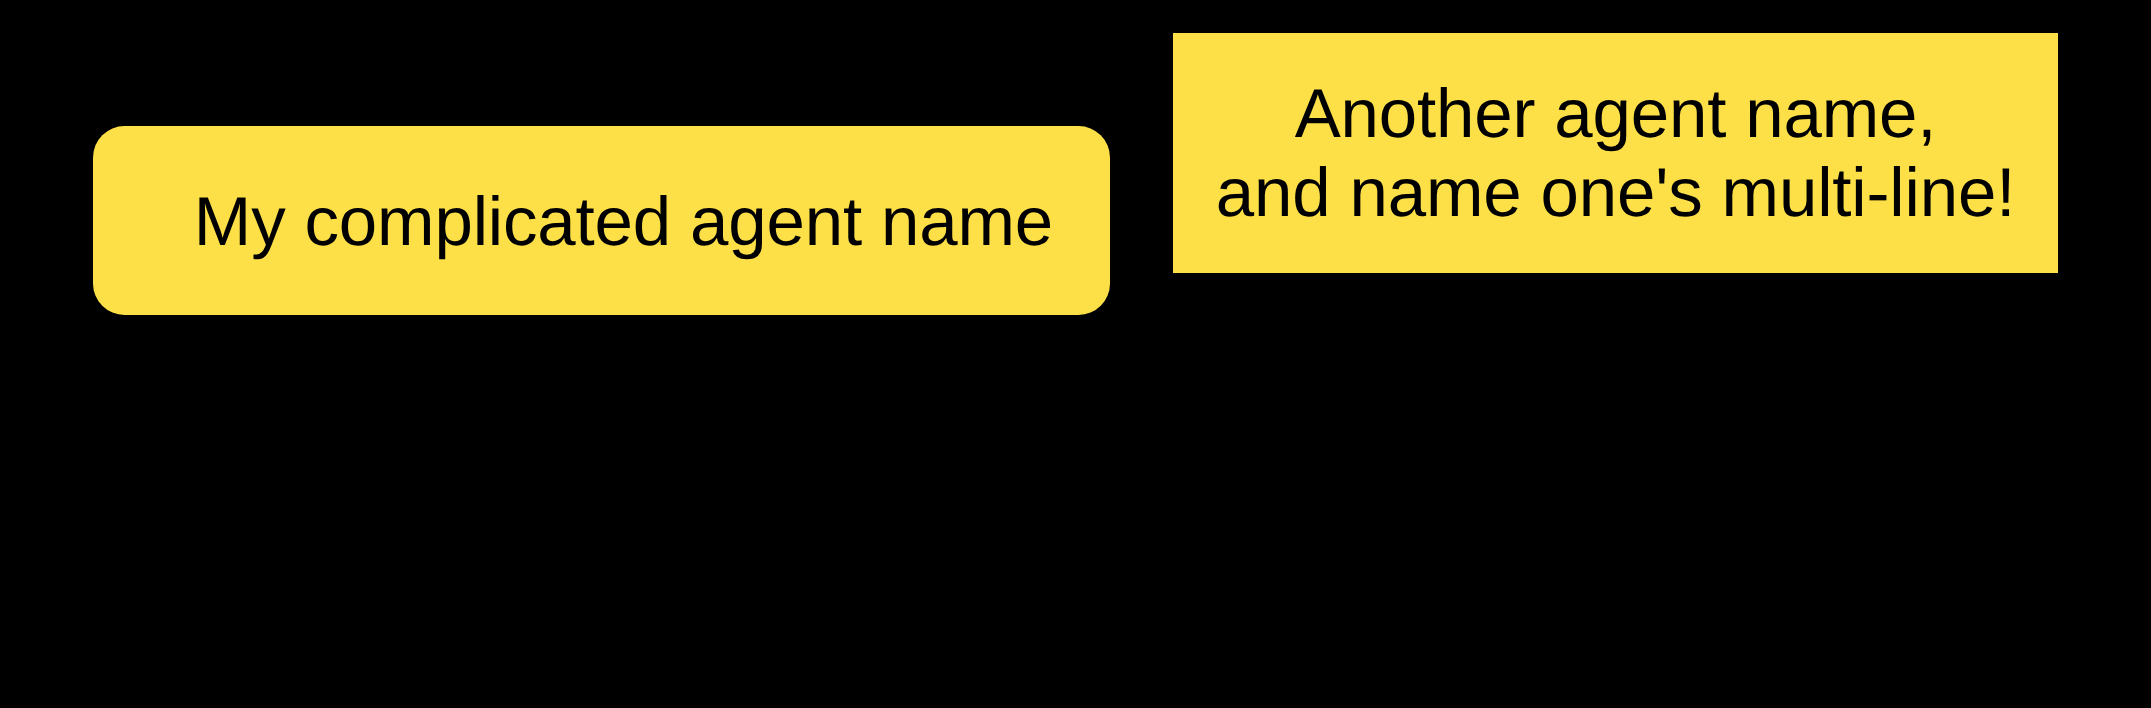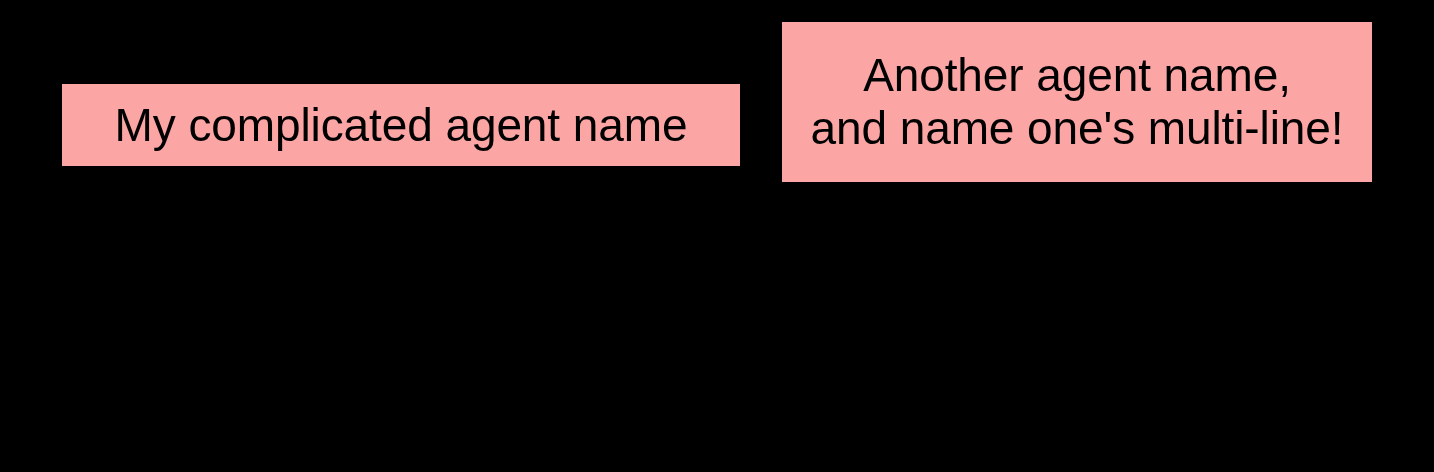--- a/index.html
+++ b/index.html
@@ -15,21 +15,21 @@
     position: relative;
     width: 1434px;
     height: 472px;
     background: #000000;
     overflow: hidden;
   }
 
   
   .node-box {
     position: absolute;
-    background: #fca5a5;
+    background: #fde047;
     color: #000000;
     box-sizing: border-box;
     display: flex;
     flex-direction: column;
     justify-content: center;
     -webkit-font-smoothing: antialiased;
   }
 
   .node-label {
     display: block;
@@ -37,24 +37,25 @@
     color: #000000;
     font-weight: 400;
     letter-spacing: -0.1px;
   }
 
   
   #node-agent-1 {
     left: 62px;
     top: 84px;
     width: 678px;
-    height: 82px;
+    height: 126px;
     padding: 0 38px 0 38px;
-    align-items: center;
+    align-items: flex-end;
     text-align: left;
+    border-radius: 21px;
   }
   #node-agent-1 .node-label {
     font-size: 46px;
     line-height: 52px;
   }
 
   
   #node-agent-2 {
     left: 782px;
     top: 22px;

